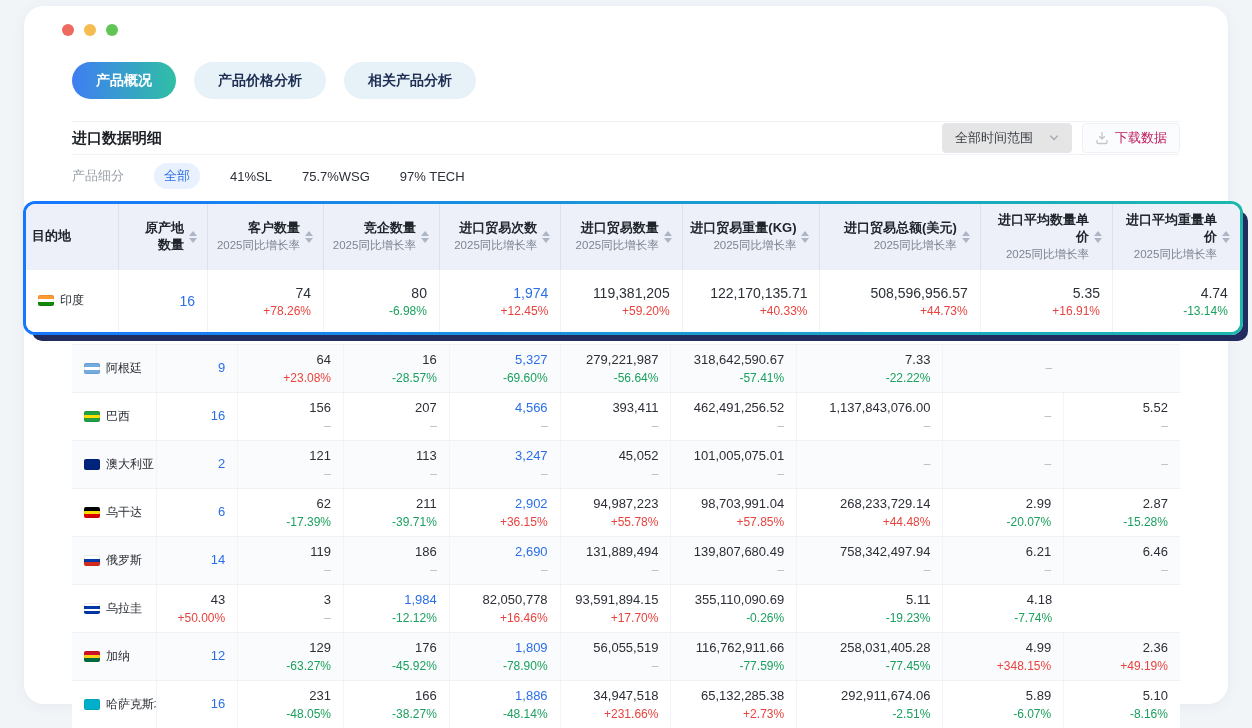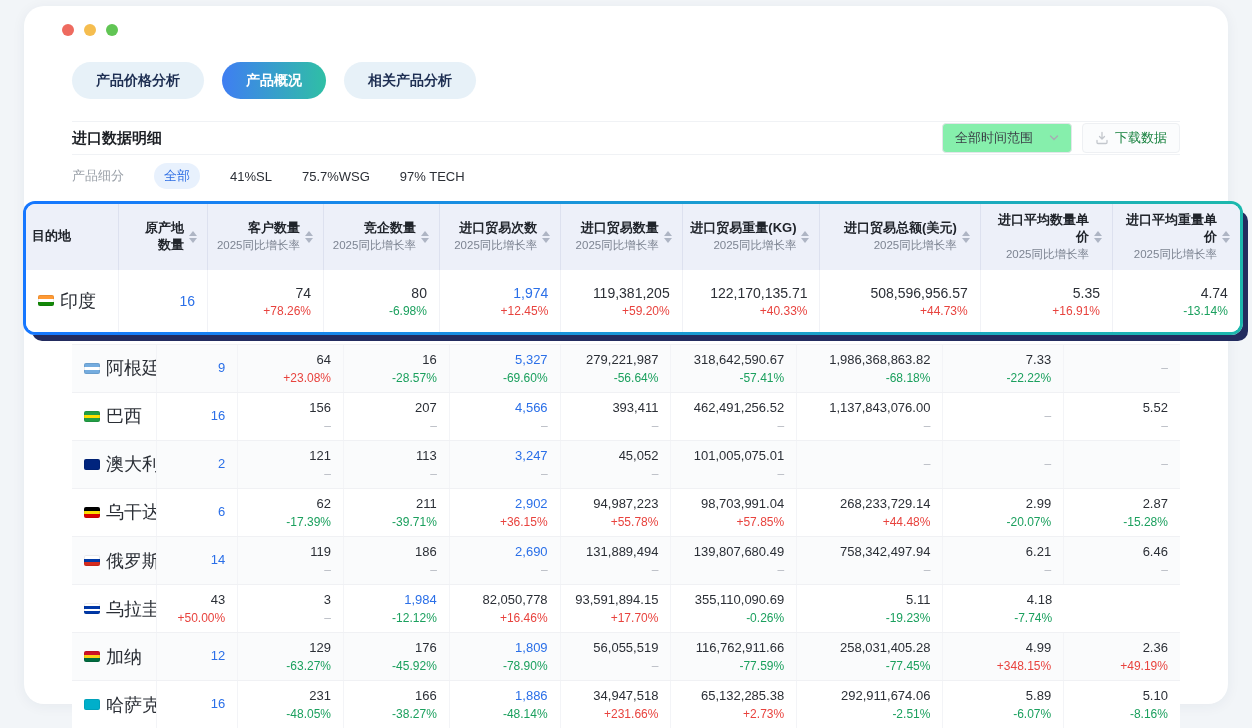--- a/index.html
+++ b/index.html
@@ -17,23 +17,23 @@
   .tabs { display:flex; gap:18px; margin-top:26px; }
   .tab { height:37px; padding:0 24px; border-radius:19px; display:flex; align-items:center;
          font-size:14px; font-weight:bold; color:#1d2e52; background:#e7f1f8; cursor:pointer; }
   .tab.active { color:#fff; background:linear-gradient(90deg,var(--tab1),var(--tab2)); }
 
   .titlebar { margin-top:22px; border-top:1px solid #f0f2f5; border-bottom:1px solid #f0f2f5;
               height:34px; display:flex; align-items:center; justify-content:space-between; }
   .title { font-size:15px; font-weight:bold; color:#1c1f24; }
   .controls { display:flex; gap:10px; align-items:center; }
   .select { display:flex; align-items:center; gap:16px; border:1px solid #e3e6ea; border-radius:4px;
-            height:30px; padding:0 12px; font-size:13px; color:#3a3f46; background:#86efac; cursor:pointer;text-align:center; }
+            height:30px; padding:0 12px; font-size:13px; color:#3a3f46; background:#e5e5e5; cursor:pointer;text-align:center; }
   .dl-btn { display:flex; align-items:center; gap:6px; border:1px solid #eef0f3; border-radius:4px;
-            height:30px; padding:0 12px; font-size:13px; color:#15803d; background:#fbfcfd; }
+            height:30px; padding:0 12px; font-size:13px; color:#be185d; background:#fbfcfd; }
 
   .filters { display:flex; align-items:center; gap:30px; height:42px; font-size:13px; }
   .filters .flabel { color:#9aa0a8; }
   .fopt { color:#2b2f36; cursor:pointer; }
   .fopt.active { color:#2f6fe4; background:#e8f1fd; padding:4px 10px; border-radius:13px; }
 
   
   .hl-wrap { margin:4px -63px 0 -49px; border-radius:12px; padding:3px;
              background:linear-gradient(90deg,var(--hl1),var(--hl2));
              box-shadow:7px 8px 0 -2px var(--hlsh); position:relative; }
@@ -57,21 +57,21 @@
 
   .trow { border-bottom:1px solid #f0f1f4; background:#fff; }
   .trow:last-child { border-bottom:none; }
   .tcell { padding:6px 12px; display:flex; flex-direction:column; justify-content:center;
            align-items:flex-end; min-height:42px; border-right:1px solid #f3f4f7; }
   .tcell:last-child { border-right:none; }
   .tcell.country { flex-direction:row; align-items:center; justify-content:flex-start;
                    gap:6px; padding-left:12px; overflow:hidden; white-space:nowrap; }
   .flag { width:16px; height:11px; border-radius:2px; flex:0 0 16px;
           box-shadow:0 0 0 1px rgba(0,0,0,.08) inset; }
-  .cname { font-size:18px; color:#2b2f36; }
+  .cname { font-size:12px; color:#2b2f36; }
   .val { font-size:13px; color:#2b2f36; line-height:1.45; }
   .val.blue { color:var(--accent); cursor:pointer; }
   .chg { font-size:12px; line-height:1.35; }
   .chg.up { color:var(--up); } .chg.down { color:var(--down); } .chg.dash { color:#b7bbc3; }
 
   .hl-inner .trow .tcell { min-height:62px; }
   .hl-inner .trow .val { font-size:14px; }
   .hl-inner .trow { border-bottom:none; }
   .hl-inner .trow .tcell { border-right:1px solid #f1f2f6; }
   .hl-inner .trow .tcell:last-child { border-right:none; }
@@ -87,22 +87,22 @@
 
 <div class="card">
   <div class="traffic">
     <span class="dot" style="background: rgb(238, 106, 95);"></span>
     <span class="dot" style="background: rgb(245, 189, 79);"></span>
     <span class="dot" style="background: rgb(97, 197, 84);"></span>
   </div>
 
   <div class="content">
     <div class="tabs">
+        <div class="tab active">产品概况</div>
         <div class="tab">产品价格分析</div>
-        <div class="tab active">产品概况</div>
         <div class="tab">相关产品分析</div>
       </div>
 
     <div class="titlebar">
       <div class="title">进口数据明细</div>
       <div class="controls">
         <div class="select">
           <span>全部时间范围</span>
           <svg class="chev" viewBox="0 0 10 10">
             <path d="M1.5 3 L5 6.5 L8.5 3" fill="none" stroke="#a7acb4" stroke-width="1.4" stroke-linecap="round"></path>
@@ -291,24 +291,20 @@
           </div>
           <div class="tcell">
             <div class="val">279,221,987</div>
             <div class="chg down">-56.64%</div>
           </div>
           <div class="tcell">
             <div class="val">318,642,590.67</div>
             <div class="chg down">-57.41%</div>
           </div>
           <div class="tcell">
-            <div class="val">1,986,368,863.82</div>
-            <div class="chg down">-68.18%</div>
-          </div>
-          <div class="tcell">
             <div class="val">7.33</div>
             <div class="chg down">-22.22%</div>
           </div>
           <div class="tcell">
             <div class="chg dash">–</div>
           </div>
         </div>
         <div class="grid10 trow">
           <div class="tcell country">
             <div class="flag" style="background: linear-gradient(rgb(34, 158, 69) 0%, rgb(34, 158, 69) 33.3%, rgb(255, 223, 0) 33.3%, rgb(255, 223, 0) 66.7%, rgb(34, 158, 69) 66.7%, rgb(34, 158, 69) 100%);"></div>

